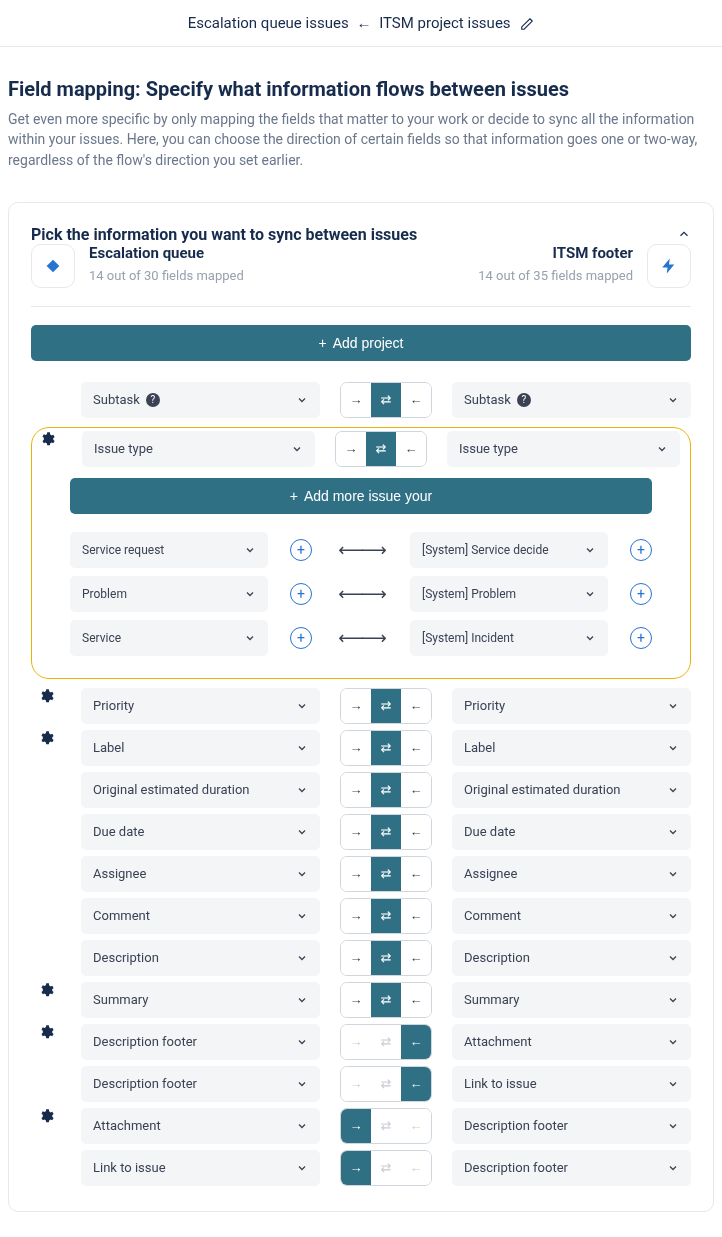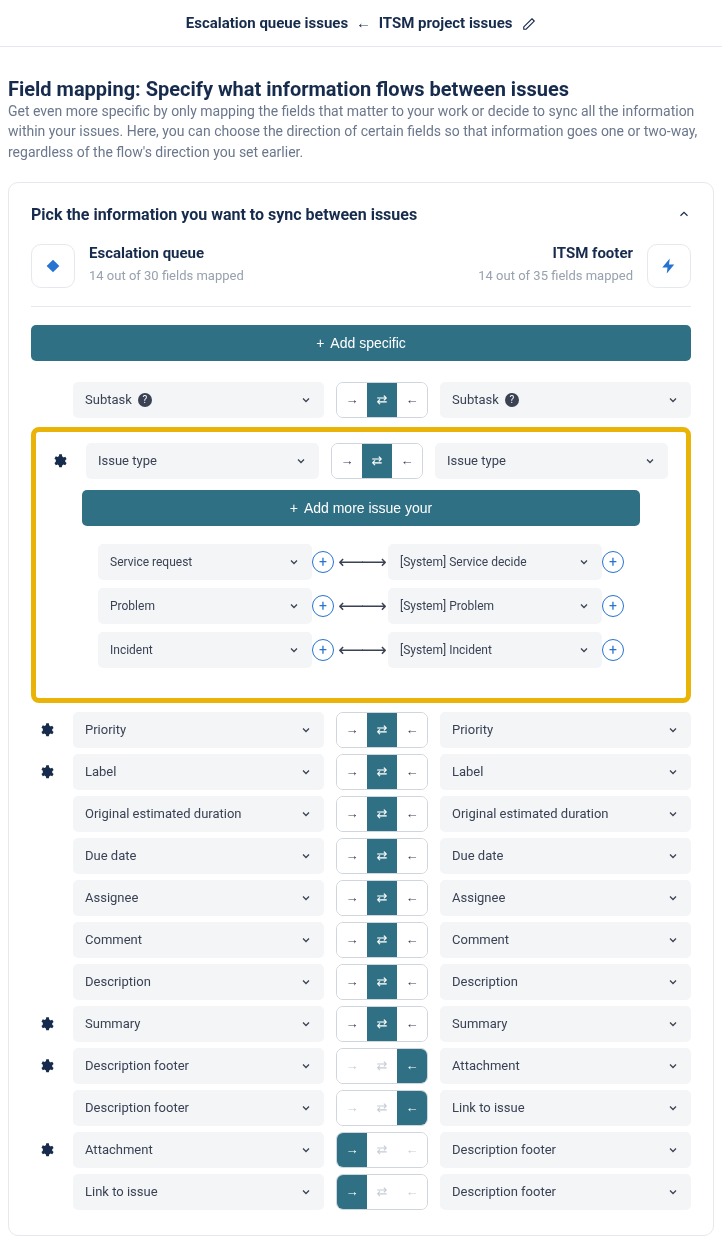--- a/index.html
+++ b/index.html
@@ -1,52 +1,52 @@
 <!DOCTYPE html>
 <html><head>
 <meta charset="utf-8">
 <style>
   *{box-sizing:border-box;margin:0;padding:0}
   body{font-family:-apple-system,BlinkMacSystemFont,"Segoe UI",Roboto,sans-serif;background:#fff;color:#172b4d;width:722px}
-  .header-bar{text-align:center;padding:14px 0;border-bottom:1px solid #e5e9ed;font-weight:700;font-size:15px;color:#172b4d}
+  .header-bar{text-align:center;padding:14px 0;border-bottom:1px solid #e5e9ed;font-weight:400;font-size:15px;color:#172b4d}
   .header-bar .arrow{padding:0 4px}
   .header-bar svg{vertical-align:middle;margin-left:6px}
   .content{padding:30px 8px 10px}
-  h2{font-size:20px;font-weight:700;color:#172b4d;}
-  .desc{font-size:14px;line-height:1.45;color:#6b778c;margin-bottom:20px}
+  h2{font-size:20px;font-weight:700;color:#172b4d;margin-bottom:8px}
+  .desc{font-size:14px;line-height:1.45;color:#6b778c;margin-bottom:32px}
   .panel{border:1px solid #e5e9ed;border-radius:10px;padding:22px}
-  .panel-head{display:flex;justify-content:space-between;align-items:center;margin-bottom:20px}
+  .panel-head{display:flex;justify-content:space-between;align-items:center;margin-bottom:0}
   .panel-head h3{font-size:16px;font-weight:700;color:#172b4d}
   .projects{display:flex;justify-content:space-between;align-items:flex-start;margin-bottom:18px;gap:4px}
   .proj-side{display:flex;gap:14px;align-items:flex-start;flex:1}
   .proj-side.right{justify-content:flex-end}
   .proj-icon{width:44px;height:44px;border-radius:10px;border:1px solid #e5e9ed;display:flex;align-items:center;justify-content:center;flex-shrink:0}
   .proj-text{display:flex;flex-direction:column}
   .proj-title{font-weight:700;font-size:15px;color:#172b4d}
   .proj-sub{font-size:13px;color:#98a1ae;margin-top:6px}
   .proj-side.right .proj-text{text-align:right}
   .divider{height:1px;background:#e5e9ed;margin-bottom:18px}
   .btn-primary{width:100%;background:#2f7085;color:#fff;border:none;border-radius:5px;font-size:14px;font-weight:500;padding:10px;display:flex;align-items:center;justify-content:center;gap:6px;cursor:pointer}
   .btn-primary .plus{font-size:14px}
   .rows-wrap{margin-top:18px}
-  .row{display:flex;align-items:center;gap:12px;padding:3px 0}
+  .row{display:flex;gap:20px;padding:3px 0}
   .gear-slot{width:30px;display:flex;justify-content:center;color:#172b4d}
   .field{flex:1;background:#f3f5f7;border-radius:5px;padding:8px 12px;display:flex;align-items:center;justify-content:space-between;font-size:13px;color:#3a4254;height:36px}
   .field .chev{color:#3a4254}
   .field-label{display:flex;align-items:center;gap:6px}
   .q-icon{width:14px;height:14px;border-radius:50%;background:#3a4254;color:#fff;font-size:10px;display:flex;align-items:center;justify-content:center}
   .dir{display:flex;border:1px solid #d0d6dd;border-radius:7px;overflow:hidden;height:36px;flex-shrink:0}
   .dir button{border:none;background:#fff;width:30px;display:flex;align-items:center;justify-content:center;cursor:pointer;color:#3a4254;font-size:13px}
   .dir button.active{background:#2f7085;color:#fff}
   .dir button.disabled{color:#c7cdd5}
-  .expanded-box{border:5px solid #eab308;border-radius:8px;padding:8px;margin-top:6px;margin-bottom:6px}
+  .expanded-box{border:1px solid #eab308;border-radius:18px;padding:0;margin-top:6px;margin-bottom:6px}
   .expanded-box .row{padding:3px 10px 3px 0}
   .expanded-box .sub-rows{padding:8px 38px 14px 38px}
   .sub-rows .btn-primary{margin-bottom:18px}
-  .sub-row{display:flex;align-items:center;gap:0;margin:8px 16px}
+  .sub-row{display:flex;align-items:center;gap:22px;margin:8px 0}
   .sub-field{flex:1;background:#f3f5f7;border-radius:5px;padding:8px 12px;display:flex;align-items:center;justify-content:space-between;font-size:12px;color:#3a4254;height:36px;min-width:0}
   .plus-circle{width:22px;height:22px;border:1.5px solid #2673d1;border-radius:50%;display:flex;align-items:center;justify-content:center;color:#2673d1;font-size:14px;line-height:1;flex-shrink:0;cursor:pointer}
   .bidir-arrow{width:54px;text-align:center;font-size:18px;color:#3a4254;letter-spacing:-3px;flex-shrink:0}
 </style>
 </head>
 <body>
 
 <div class="header-bar">
   <span>Escalation queue issues</span>
   <span class="arrow">←</span>
@@ -90,21 +90,21 @@
               <path d="M13 2L3 14h7l-1 8 10-12h-7l1-8z"></path>
             </svg>
         </div>
       </div>
     </div>
 
     <div class="divider"></div>
 
     <button class="btn-primary">
       <span class="plus">+</span>
-      <span>Add specific</span>
+      <span>Add project</span>
     </button>
 
     <div class="rows-wrap" id="rows">
         <div class="row">
           <div class="gear-slot"></div>
           <div class="field">
             <span class="field-label">
               <span>Subtask</span>
               <span class="q-icon">?</span>
             </span>
@@ -190,21 +190,21 @@
               <div class="sub-field">
                 <span>[System] Problem</span>
                 <svg class="chev" width="12" height="12" viewBox="0 0 24 24" fill="none" stroke="currentColor" stroke-width="2.5">
                   <polyline points="6 9 12 15 18 9"></polyline>
                 </svg>
               </div>
               <div class="plus-circle">+</div>
             </div>
             <div class="sub-row">
               <div class="sub-field">
-                <span>Incident</span>
+                <span>Service</span>
                 <svg class="chev" width="12" height="12" viewBox="0 0 24 24" fill="none" stroke="currentColor" stroke-width="2.5">
                   <polyline points="6 9 12 15 18 9"></polyline>
                 </svg>
               </div>
               <div class="plus-circle">+</div>
               <div class="bidir-arrow">⟵⟶</div>
               <div class="sub-field">
                 <span>[System] Incident</span>
                 <svg class="chev" width="12" height="12" viewBox="0 0 24 24" fill="none" stroke="currentColor" stroke-width="2.5">
                   <polyline points="6 9 12 15 18 9"></polyline>

